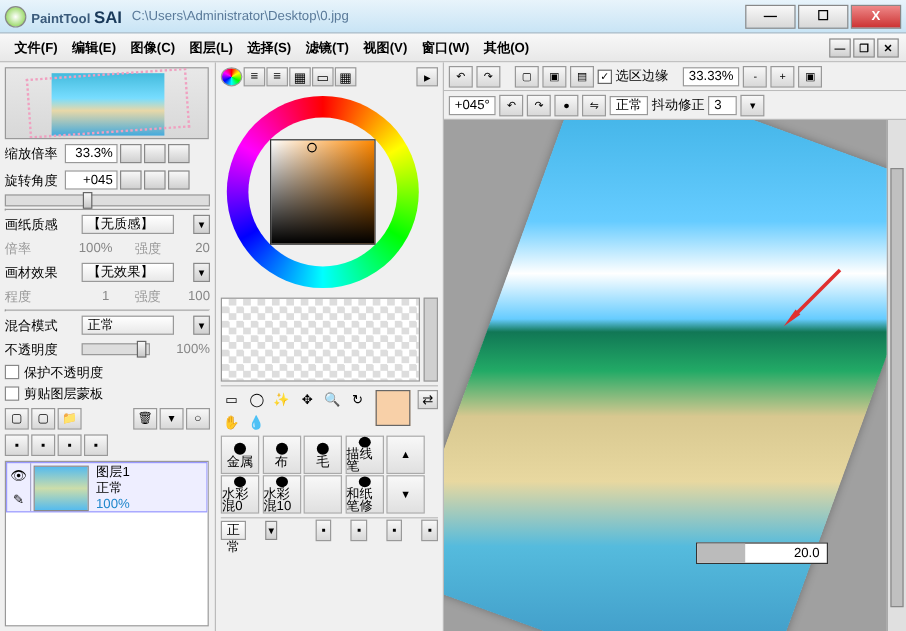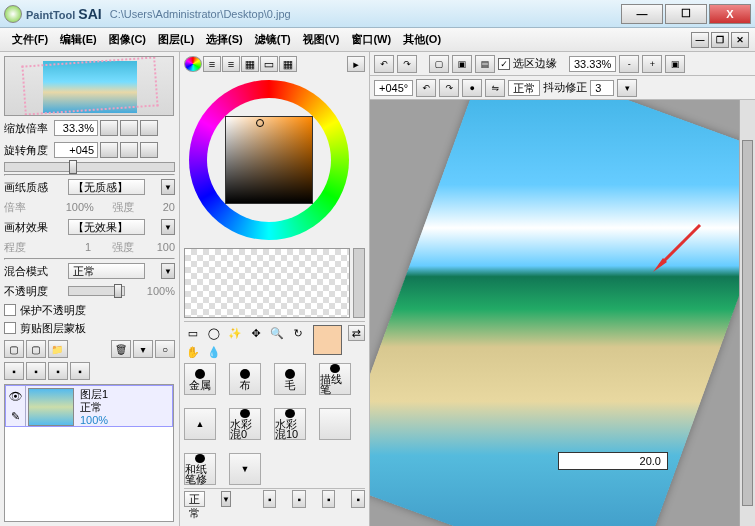--- a/index.html
+++ b/index.html
@@ -69,34 +69,34 @@
 .wheel::after { content:""; position:absolute; inset:18px; border-radius:50%; background:#f0f0f0; }
 .svbox { position: absolute; width: 88px; height: 88px; background: linear-gradient(to bottom, transparent, #000), linear-gradient(to right, #fff, #f80); border: 1px solid #333; }
 .svbox .pick { position: absolute; width: 8px; height: 8px; border: 1px solid #000; border-radius: 50%; left: 30px; top: 2px; }
 
 .swatchbox { width: 170px; height: 70px; background: repeating-conic-gradient(#ddd 0 25%, #fff 0 50%) 0 0/12px 12px; border: 1px solid #999; }
 
 .seltools { display: flex; flex-wrap: wrap; gap: 3px; width: 130px; }
 .stool { width: 18px; height: 16px; display: flex; align-items: center; justify-content: center; }
 .colorsquare { width: 30px; height: 30px; background: #f8d0a8; border: 1px solid #666; }
 
-.brushgrid { display: flex; flex-wrap: wrap; gap: 13px; width: 170px; }
+.brushgrid { display: flex; flex-wrap: wrap; gap: 1px; width: 170px; justify-content: space-between; }
 .brushcell { width: 32px; height: 32px; border: 1px solid #aaa; background: linear-gradient(#f8f8f8,#e0e0e0); display: flex; flex-direction: column; align-items: center; justify-content: center; font-size: 9px; line-height: 10px; }
 .brushcell .dot { width: 10px; height: 10px; background: #000; border-radius: 50%; margin-bottom: 1px; }
 
 
 .canvastb { height: 24px; border-bottom: 1px solid #bbb; display: flex; align-items: center; gap: 3px; padding: 0 4px; background: #f0f0f0; }
 .canvastb .tbtn2 { width: 20px; height: 18px; background: linear-gradient(#f8f8f8,#d8d8d8); border: 1px solid #999; display: flex; align-items: center; justify-content: center; font-size: 9px; }
 .canvastb .chk { width: 12px; height: 12px; border: 1px solid #666; background: #fff; display: flex; align-items: center; justify-content: center; font-size: 9px; }
 .canvastb .field { height: 16px; background: #fff; border: 1px solid #999; padding: 0 4px; line-height: 14px; }
 
 .canvasarea { flex: 1; background: #a0a0a0; position: relative; overflow: hidden; }
 .canvasimg { position: absolute; left: 30px; top: -10px; width: 320px; height: 460px; transform: rotate(20deg); transform-origin: center; background: linear-gradient(160deg, #3ad 0%, #6cf 25%, #fff 33%, #6cf 40%, #175 42%, #2a6 48%, #d8c890 55%, #e8d8a0 65%, #5bd 75%, #38b 100%); box-shadow: 0 0 8px rgba(0,0,0,0.3); }
 .redarrow { position: absolute; right: 50px; top: 120px; width: 60px; height: 60px; }
-.valuebox { position: absolute; left: 188px; top: 352px; width: 110px; height: 18px; background: #fff; border: 1px solid #333; display: flex; flex-direction: column; }
+.valuebox { position: absolute; left: 210px; top: 352px; width: 110px; height: 18px; background: #fff; border: 1px solid #333; display: flex; }
 .valuebox .bar { width: 40px; background: #bbb; }
 .valuebox .num { flex: 1; text-align: right; padding: 0 6px; line-height: 16px; }
 .vscroll { position: absolute; right: 0; top: 0; width: 16px; height: 100%; background: #e0e0e0; border-left: 1px solid #aaa; }
 .vscroll .trk { position: absolute; top: 40px; bottom: 20px; left: 2px; right: 2px; background: #c0c0c0; border: 1px solid #888; }
 </style>
 </head>
 <body>
 
 <div class="titlebar">
   <div class="logo"></div>

